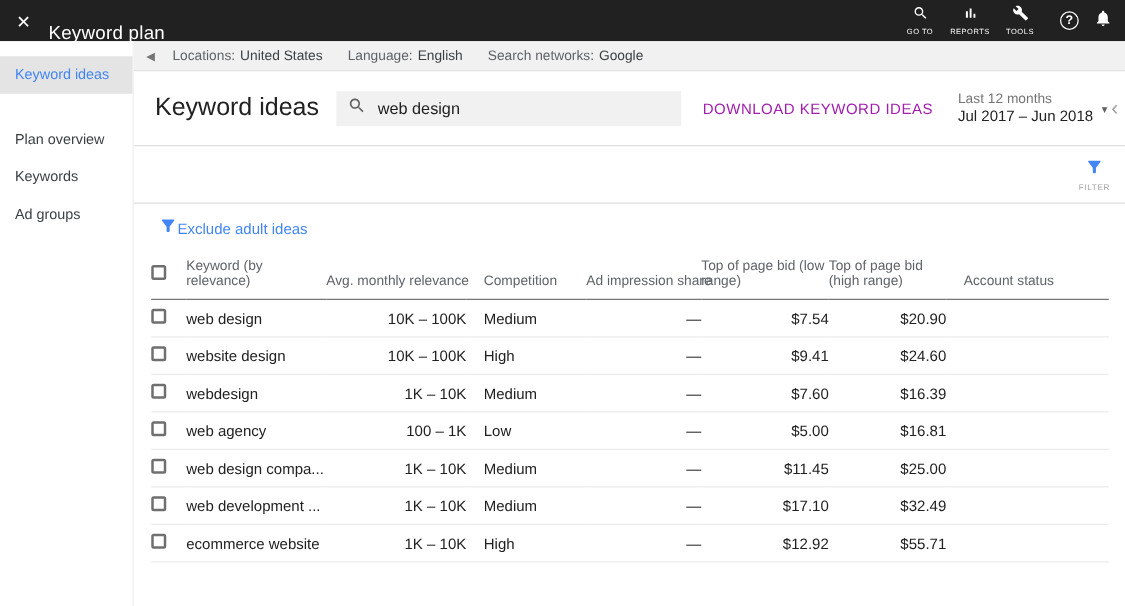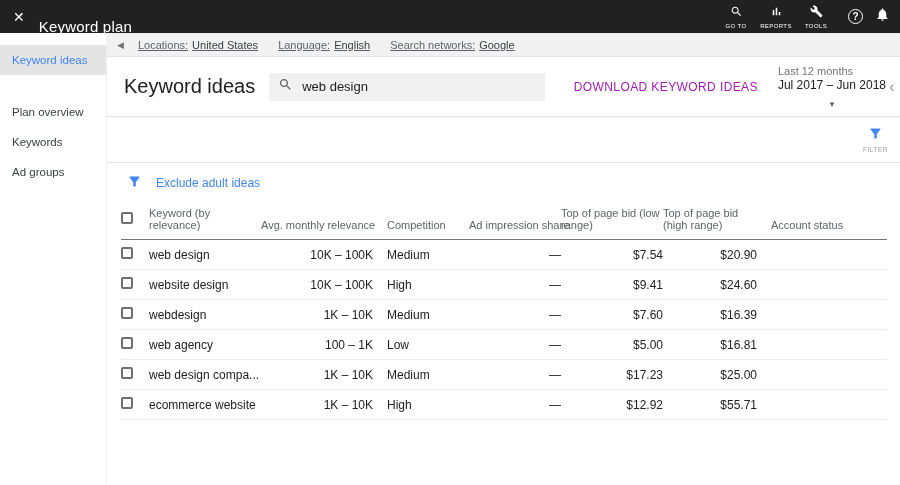--- a/index.html
+++ b/index.html
@@ -32,53 +32,53 @@
                   font-size: 11.5px; color: #3c4043; cursor: pointer; }
   .sidebar-item.active { background: #e4e4e4; color: #4285f4; margin-bottom: 22px; }
 
   .content { flex: 1; display: flex; flex-direction: column; min-width: 0; }
 
   
   .subheader { height: 24px; background: #f1f1f1; border-bottom: 1px solid #e3e3e3;
                display: flex; align-items: center; font-size: 11px; color: #5f6368;
                padding-left: 10px; gap: 20px; flex-shrink: 0; }
   .back-chevron { color: #757575; font-size: 9px; cursor: pointer; margin-right: -6px; }
-  .ctx-item { display: flex; align-items: flex-start; cursor: pointer; text-decoration: underline; }
+  .ctx-item { display: flex; align-items: flex-start; cursor: pointer; }
   .ctx-value { color: #3c4043; margin-left: 4px; }
 
   
   .toolbar { height: 60px; border-bottom: 1px solid #e0e0e0; display: flex;
              align-items: center; padding-left: 17px; padding-right: 2px; flex-shrink: 0; }
   .page-title { font-size: 20px; color: #212121; font-weight: 400; white-space: nowrap;
                 margin-right: 14px; }
   .search-box { width: 276px; height: 28px; background: #f1f1f1; display: flex;
                 align-items: center; padding-left: 9px; gap: 9px; flex-shrink: 0; }
   .search-box svg { width: 15px; height: 15px; fill: #616161; flex-shrink: 0; }
   .search-input { border: none; background: transparent; font-size: 13px; color: #212121;
                   outline: none; width: 225px; font-family: "Liberation Sans", sans-serif; }
   .download-link { color: #a21caf; font-size: 12px; font-weight: 500; letter-spacing: .4px;
                    margin-left: auto; text-decoration: none; white-space: nowrap; cursor: pointer; }
-  .date-range { margin-left: 20px; display: flex; align-items: center; gap: 7px; cursor: pointer; flex-direction: column; }
+  .date-range { margin-left: 20px; display: flex; align-items: center; gap: 7px; cursor: pointer; }
   .date-lines { display: flex; flex-direction: column; }
   .date-label { font-size: 11px; color: #757575; line-height: 13px; }
   .date-value { font-size: 12px; color: #212121; line-height: 14px; }
   .caret-down { color: #616161; font-size: 9px; }
   .panel-chevron { color: #9e9e9e; font-size: 17px; line-height: 1; width: 9px;
                    overflow: hidden; cursor: pointer; margin-left: 3px; }
 
   
   .filter-row { height: 46px; border-bottom: 1px solid #e0e0e0; display: flex;
                 align-items: center; justify-content: flex-end; padding-right: 12px;
                 flex-shrink: 0; }
   .filter-button { display: flex; flex-direction: column; align-items: center; gap: 1px;
                    cursor: pointer; }
   .filter-button svg { width: 15px; height: 15px; fill: #4285f4; }
   .filter-label { font-size: 6.5px; color: #9e9e9e; letter-spacing: .5px; }
   .exclude-row { height: 40px; display: flex; align-items: center; padding-left: 20px;
-                 gap: 14px; flex-shrink: 0; cursor: pointer; }
+                 flex-shrink: 0; cursor: pointer; }
   .exclude-row svg { width: 15px; height: 15px; fill: #4285f4; }
   .exclude-label { color: #4285f4; font-size: 12px; }
 
   
   .table-wrap { flex: 1; overflow: hidden; padding: 0 13px 17px 14px; }
   table { border-collapse: collapse; table-layout: fixed; width: 766px; }
   thead tr { border-bottom: 1px solid #757575; }
   th { font-size: 11px; color: #5f6368; font-weight: 400; vertical-align: bottom;
        padding: 4px 0 8px; text-align: left; line-height: 12px; }
   th.num { text-align: left; }
@@ -277,22 +277,32 @@
               <td class="num">$5.00</td>
               <td class="num">$16.81</td>
               <td class="col-status"></td>
             </tr>
             <tr>
               <td class="cb-cell"><span class="checkbox"></span></td>
               <td>web design compa...</td>
               <td class="num">1K – 10K</td>
               <td class="col-competition">Medium</td>
               <td class="num">—</td>
-              <td class="num">$17.23</td>
+              <td class="num">$11.45</td>
               <td class="num">$25.00</td>
+              <td class="col-status"></td>
+            </tr>
+            <tr>
+              <td class="cb-cell"><span class="checkbox"></span></td>
+              <td>web development ...</td>
+              <td class="num">1K – 10K</td>
+              <td class="col-competition">Medium</td>
+              <td class="num">—</td>
+              <td class="num">$17.10</td>
+              <td class="num">$32.49</td>
               <td class="col-status"></td>
             </tr>
             <tr>
               <td class="cb-cell"><span class="checkbox"></span></td>
               <td>ecommerce website</td>
               <td class="num">1K – 10K</td>
               <td class="col-competition">High</td>
               <td class="num">—</td>
               <td class="num">$12.92</td>
               <td class="num">$55.71</td>

